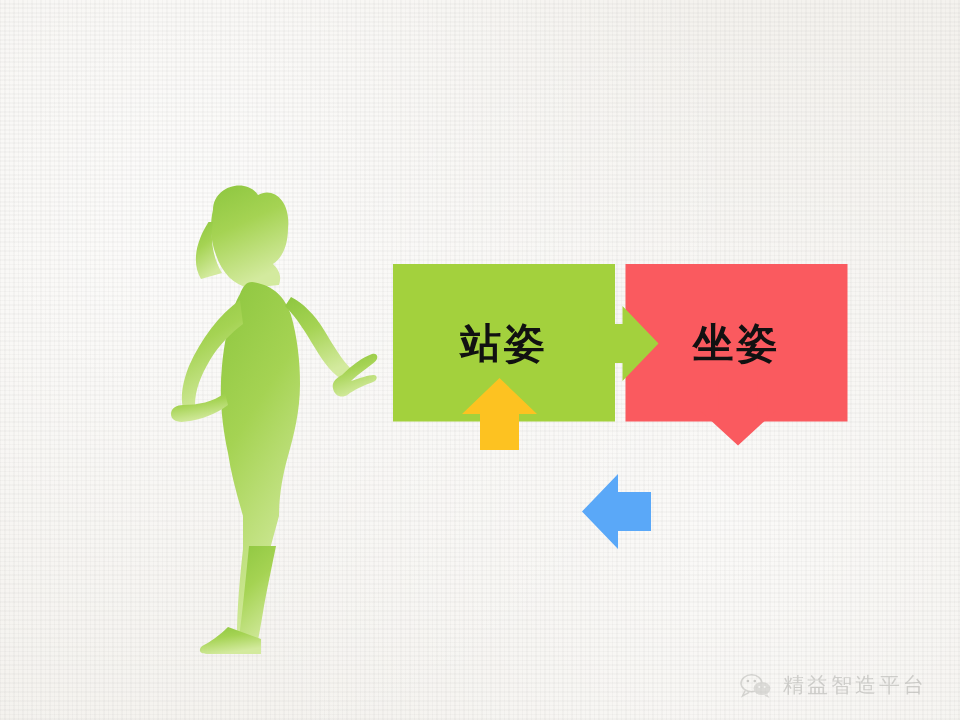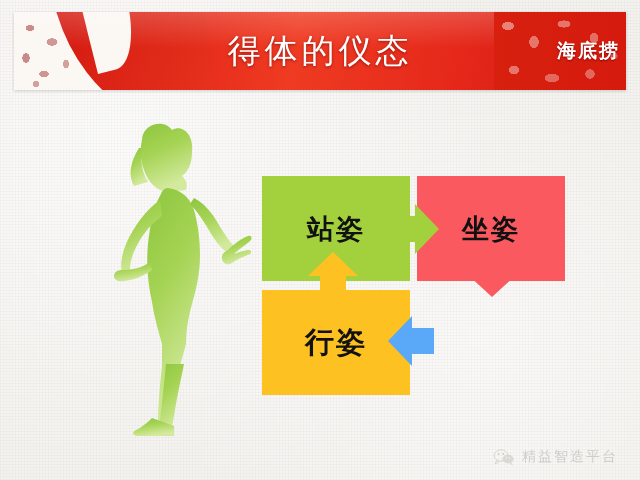--- a/index.html
+++ b/index.html
@@ -124,36 +124,20 @@
   }
   .footer-text{
     font-size:14px;color:#9a9a96;letter-spacing:2px;
   }
 </style>
 </head>
 <body>
 
 <div id="slide">
 
-  <div class="banner">
-    <div class="banner-bg"></div>
-    <div class="banner-left">
-      <div class="swirl"></div>
-    </div>
-    <div class="banner-curve"></div>
-    <div class="banner-curve2"></div>
-    <div class="banner-gloss"></div>
-
-    <div class="banner-title">得体的仪态</div>
-
-    <div class="logo-box">
-      <div class="deco"></div>
-      <div class="logo-text">海底捞</div>
-    </div>
-  </div>
 
   <div class="silhouette">
     <svg viewBox="0 0 170 318" width="170" height="318" aria-hidden="true">
       <defs>
         <linearGradient id="gsil" x1="0" y1="0" x2="0.35" y2="1">
           <stop offset="0%" stop-color="#8dc63f"></stop>
           <stop offset="45%" stop-color="#a5d353"></stop>
           <stop offset="100%" stop-color="#d3ea9e"></stop>
         </linearGradient>
       </defs>
@@ -219,23 +203,20 @@
   <div class="grid">
 
     <div class="quad q-tr" style="background:#fa5a5f">
       <span>坐姿</span>
     </div>
 
     <div class="quad q-tl" style="background:#a3d13d">
       <span>站姿</span>
     </div>
 
-    <div class="quad q-bl" style="background:#fdc221">
-      <span>行姿</span>
-    </div>
 
 
     <svg class="arrow" style="left:131px;top:24px;" width="50" height="58">
       <path d="M0,16 L22,16 L22,4 L46,29 L22,54 L22,42 L0,42 Z" fill="#a3d13d"></path>
     </svg>
 
     <svg class="arrow" style="left:203px;top:76px;" width="56" height="48">
       <path d="M14,0 L14,22 L2,22 L27,45 L52,22 L40,22 L40,0 Z" fill="#fa5a5f"></path>
     </svg>
 

